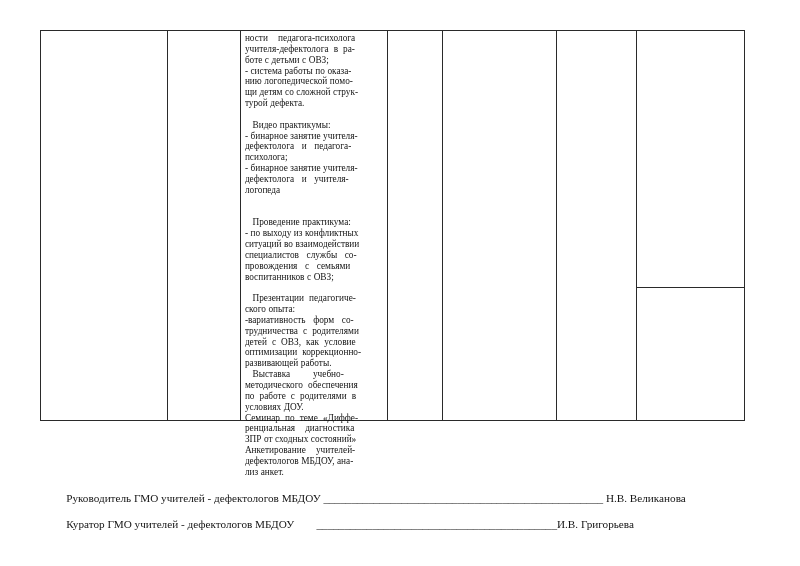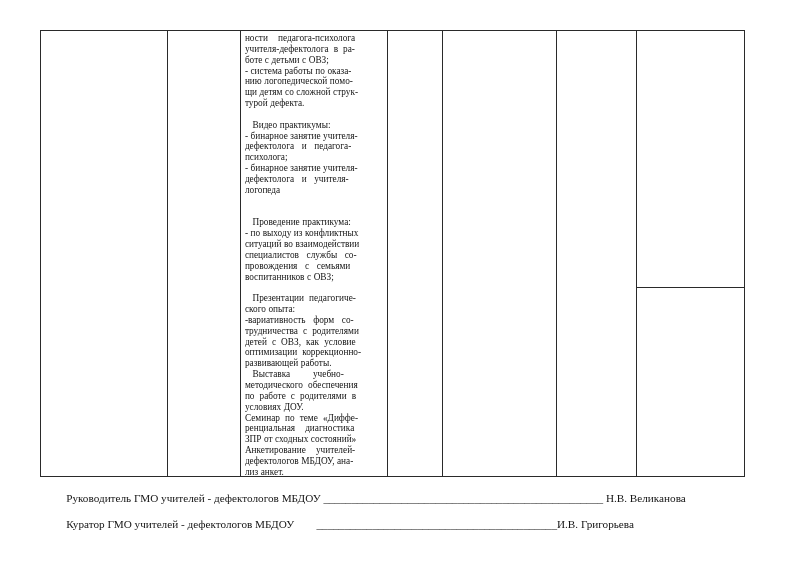--- a/index.html
+++ b/index.html
@@ -11,21 +11,21 @@
   }
   .page {
     position: relative;
     width: 800px; height: 566px;
     background: #ffffff;
     overflow: hidden;
   }
   .doc-table {
     position: absolute;
     left: 40px; top: 30px;
-    width: 705px; height: 447px;
+    width: 705px; height: 391px;
     border: 1px solid #2a2a2a;
     display: flex;
     padding-left: 40px;
   }
   .col { height: 100%; border-right: 1px solid #2a2a2a; }
   .col:last-child { border-right: none; }
   .col-1 { width: 92px; }
   .col-2 { width: 77px; }
   .col-3 { width: 156px; }
   .col-4 { width: 58px; }

